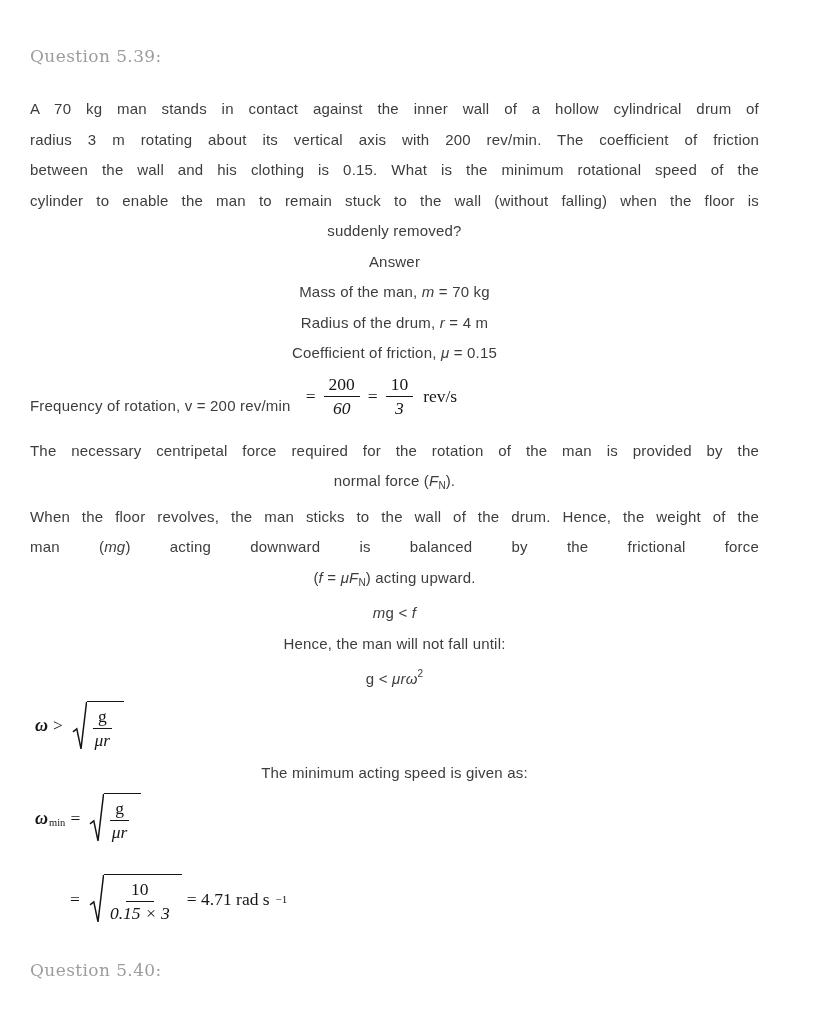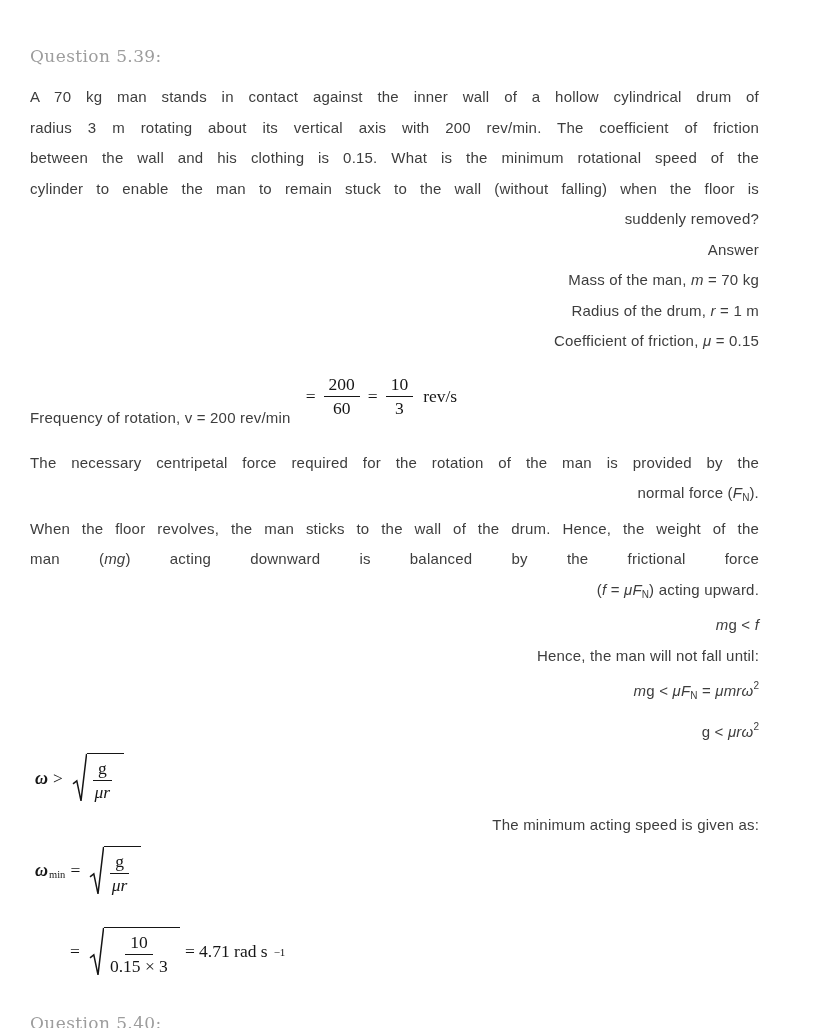--- a/index.html
+++ b/index.html
@@ -17,46 +17,46 @@
   }
   .qheading{
     font-family:"DejaVu Serif","Liberation Serif",serif;
     font-weight:400;
     font-size:17px;
     color:#9d9d9d;
     margin:0;
     letter-spacing:0.4px;
     line-height:20px;
   }
-  .para{margin-top:16px;}
+  .para{margin-top:28px;}
   .jline{
     line-height:30.5px;
     text-align:justify;
     text-align-last:justify;
     white-space:normal;
   }
-  .nline{line-height:30.5px;text-align:right;}
+  .nline{line-height:30.5px;text-align:center;}
   .it{font-style:italic;}
   .bsub{font-size:10px;vertical-align:-3px;letter-spacing:0;}
   .bsup{font-size:10px;vertical-align:7px;letter-spacing:0;}
 
   
   .math{
     font-family:"Liberation Serif","DejaVu Serif",serif;
     color:#161616;
     font-size:17.5px;
     letter-spacing:0;
   }
   .eq-inline{display:inline-flex;align-items:center;}
   .eq-block{display:flex;align-items:center;}
   .rel{margin:0 5px;}
   .unit{margin-left:7px;}
-  .frac{display:inline-flex;flex-direction:column;align-items:center;margin:16px 3px;}
+  .frac{display:inline-flex;flex-direction:column;align-items:center;margin:4px 3px;}
   .fnum{display:block;padding:0 5px 1px;border-bottom:1.4px solid #161616;line-height:21px;text-align:center;}
-  .fden{display:block;padding-top:1px;line-height:21px;text-align:left;}
+  .fden{display:block;padding-top:1px;line-height:21px;text-align:left;font-style:italic;}
   .omega{font-style:italic;font-weight:600;font-size:18px;}
   .msub{font-size:10.5px;vertical-align:-6px;margin-left:1px;margin-top:8px;}
   .msup{font-size:11px;vertical-align:7px;margin-left:1px;}
 
   
   .sqrt{display:inline-flex;align-items:stretch;margin-left:4px;}
   .radical-wrap{position:relative;width:15px;flex:none;}
   .radical-wrap svg{position:absolute;left:0;top:0;width:100%;height:100%;display:block;}
   .sqrt-body{
     border-top:1.5px solid #161616;
@@ -88,21 +88,21 @@
     <div class="jline">radius 3 m rotating about its vertical axis with 200 rev/min. The coefficient of friction</div>
     <div class="jline">between the wall and his clothing is 0.15. What is the minimum rotational speed of the</div>
     <div class="jline">cylinder to enable the man to remain stuck to the wall (without falling) when the floor is</div>
     <div class="nline">suddenly removed?</div>
   </div>
 
   <div class="nline">Answer</div>
 
   <div class="nline"><span>Mass of the man, </span><span class="it">m</span><span> = 70 kg</span></div>
 
-  <div class="nline"><span>Radius of the drum, </span><span class="it">r</span><span> = 1 m</span></div>
+  <div class="nline"><span>Radius of the drum, </span><span class="it">r</span><span> = 4 m</span></div>
 
   <div class="nline"><span>Coefficient of friction, </span><span class="it">μ</span><span> = 0.15</span></div>
 
   <div class="freq-row">
     <span class="nline">Frequency of rotation, v = 200 rev/min</span>
     <span class="math eq-inline">
       <span class="rel">=</span>
       <span class="frac">
           <span class="fnum">200</span>
           <span class="fden">60</span>
@@ -124,21 +124,20 @@
   <div>
     <div class="jline">When the floor revolves, the man sticks to the wall of the drum. Hence, the weight of the</div>
     <div class="jline"><span>man (</span><span class="it">mg</span><span>) acting downward is balanced by the frictional force</span></div>
     <div class="nline"><span>(</span><span class="it">f</span><span> = </span><span class="it">μF</span><span class="bsub">N</span><span>) acting upward.</span></div>
   </div>
 
   <div class="nline"><span class="it">m</span><span>g &lt; </span><span class="it">f</span></div>
 
   <div class="nline">Hence, the man will not fall until:</div>
 
-  <div class="nline"><span class="it">m</span><span>g &lt; </span><span class="it">μF</span><span class="bsub">N</span><span> = </span><span class="it">μmrω</span><span class="bsup">2</span></div>
 
   <div class="nline"><span>g &lt; </span><span class="it">μrω</span><span class="bsup">2</span></div>
 
   <div class="math eq-block eq-omega-row">
     <span class="omega">ω</span>
     <span class="rel">&gt;</span>
     <span class="sqrt">
       <span class="radical-wrap">
         <svg viewBox="0 0 15 60" preserveAspectRatio="none" aria-hidden="true">
             <path d="M1 37 L4.8 33.5 L9 57.5 L14.6 1" fill="none" stroke="#161616" stroke-width="1.5" vector-effect="non-scaling-stroke"></path>

